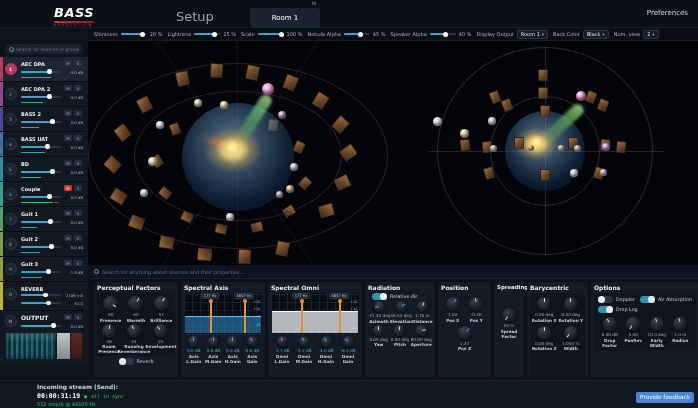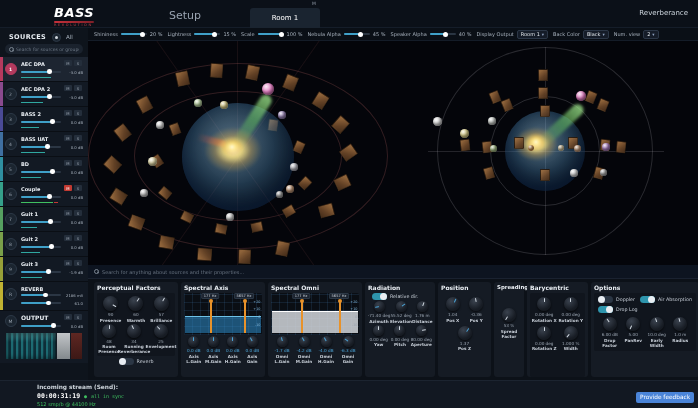--- a/index.html
+++ b/index.html
@@ -6,21 +6,21 @@
   html,body{width:698px;height:408px}
   body{position:relative;background:#05070b;font-family:"DejaVu Sans",sans-serif;color:#dfe5ea;overflow:hidden}
   .abs{position:absolute}
 
   
   .topbar{position:absolute;left:0;top:0;width:698px;height:28px;background:#0b1018;border-bottom:1px solid #151d29}
   .logo{position:absolute;left:54px;top:4px;line-height:1}
   .logo .lg{font-size:13px;font-weight:bold;font-style:italic;letter-spacing:.5px;color:#fff}
   .logo .lg::after{content:"";display:block;height:2px;margin-top:1px;background:linear-gradient(90deg,#c8303a,#7e1f28);border-radius:2px}
   .logo .ls{display:block;font-size:3.5px;letter-spacing:1.6px;color:#c0404a;margin-top:1px}
-  .tab-setup{position:absolute;left:169px;top:9px;font-size:11px;color:#99a3b0;cursor:default}
+  .tab-setup{position:absolute;left:176px;top:9px;font-size:13px;color:#99a3b0;cursor:default}
   .tab-room{position:absolute;left:250px;top:8px;width:70px;height:20px;background:#1a2430;border-radius:3px 3px 0 0;display:flex;align-items:center;justify-content:center;font-size:7px;color:#fff}
   .room-badge{position:absolute;left:312px;top:1px;font-size:4.5px;color:#8a94a0}
   .prefs{position:absolute;right:10px;top:9px;font-size:7px;color:#ccd4dc}
 
   
   .toolbar{position:absolute;left:88px;top:28px;width:610px;height:13px;background:#0a0f16;border-bottom:1px solid #141c28;display:flex;align-items:center;gap:5px;padding:0 6px;font-size:5px;color:#a8b2be}
   .tgrp{display:flex;align-items:center;gap:3px;white-space:nowrap}
   .trk{position:relative;width:26px;height:2px;background:#2a3542;border-radius:1px}
   .tfill{position:absolute;left:0;top:0;height:2px;background:#3fa0c8;border-radius:1px}
   .tth{position:absolute;top:-1.5px;width:5px;height:5px;border-radius:50%;background:#fff}
@@ -136,21 +136,21 @@
 <body>
 
 <div class="topbar">
   <div class="logo">
     <span class="lg">BASS</span>
     <span class="ls">REVOLUTION</span>
   </div>
   <div class="tab-setup">Setup</div>
   <div class="room-badge">M</div>
   <div class="tab-room">Room 1</div>
-  <div class="prefs">Reverberance</div>
+  <div class="prefs">Preferences</div>
 </div>
 
 <div class="toolbar">
   <div class="tgrp">
     <span>Shininess</span>
     <span class="trk">
         <span class="tfill" style="width:21px"></span>
         <span class="tth" style="left:19px"></span>
       </span>
     <span>20 %</span>
@@ -204,25 +204,20 @@
   <div class="tgrp">
     <span>Num. view</span>
     <span class="dd">
       <span>2</span>
       <span class="ch">▾</span>
     </span>
   </div>
 </div>
 
 <div class="sidebar">
-  <div class="sb-head">
-    <span class="sb-title">SOURCES</span>
-    <span class="sb-toggle"></span>
-    <span class="sb-all">All</span>
-  </div>
   <div class="sb-search">
     <span class="mag"></span>
     <input placeholder="Search for sources or groups" style="">
   </div>
 
   <div class="srclist">
 
     <div class="srow sel">
       <span class="strip" style="background-color: rgb(180, 58, 94);"></span>
       <span class="badge hot">1</span>

